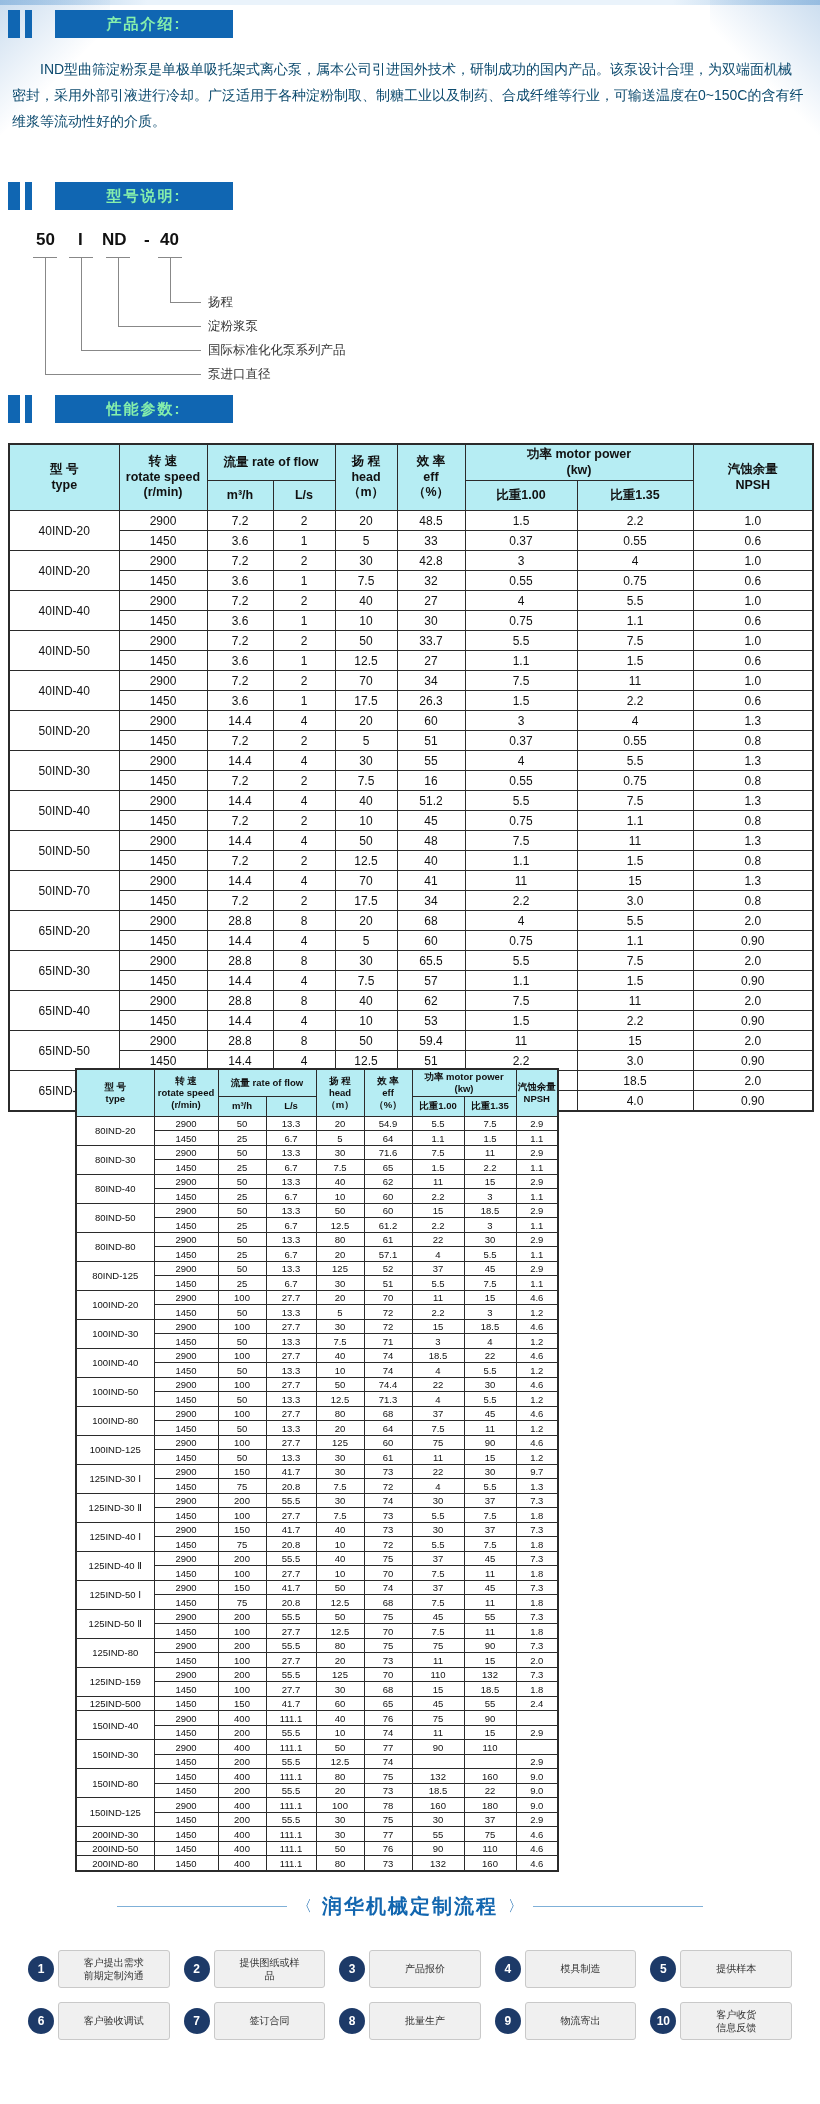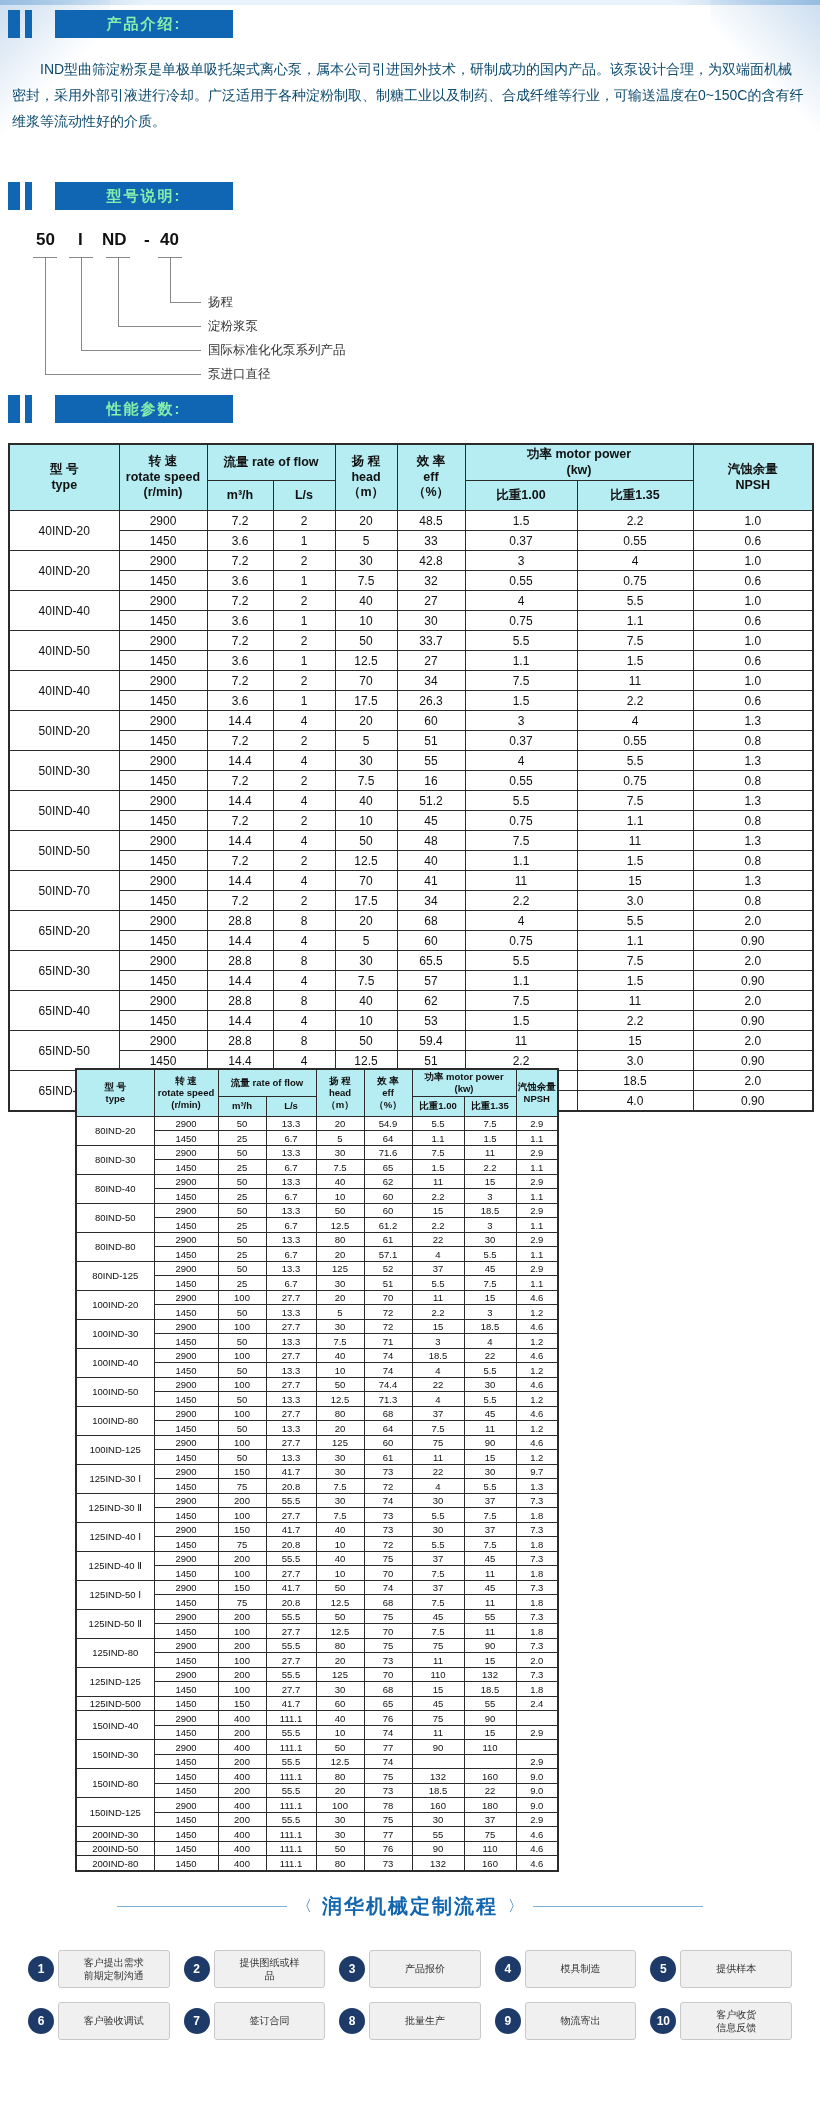--- a/index.html
+++ b/index.html
@@ -874,21 +874,21 @@
         <td>1450</td>
         <td>100</td>
         <td>27.7</td>
         <td>20</td>
         <td>73</td>
         <td>11</td>
         <td>15</td>
         <td>2.0</td>
       </tr>
       <tr>
-        <td rowspan="2">125IND-125</td>
+        <td rowspan="2">125IND-159</td>
         <td>2900</td>
         <td>200</td>
         <td>55.5</td>
         <td>125</td>
         <td>70</td>
         <td>110</td>
         <td>132</td>
         <td>7.3</td>
       </tr>
       <tr>

